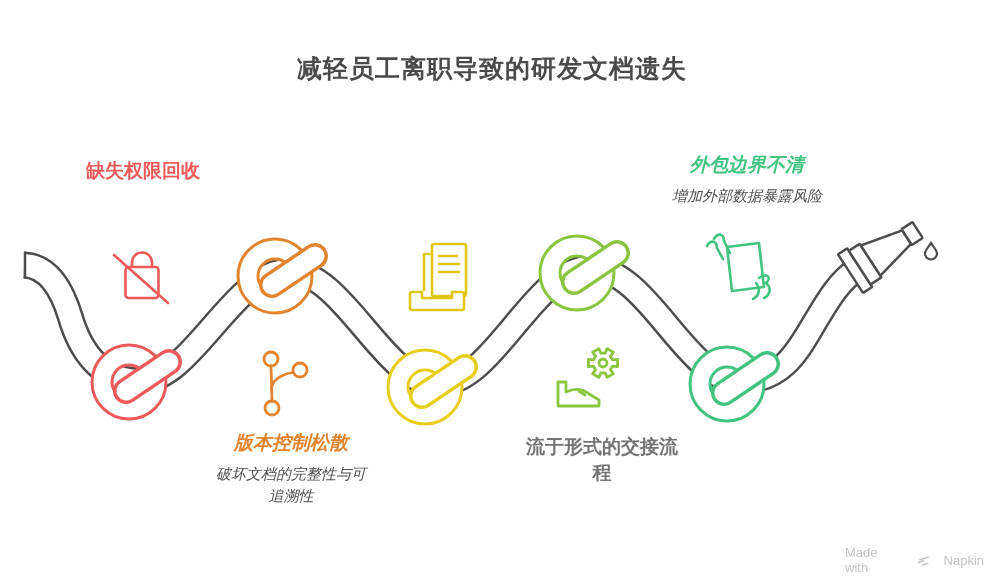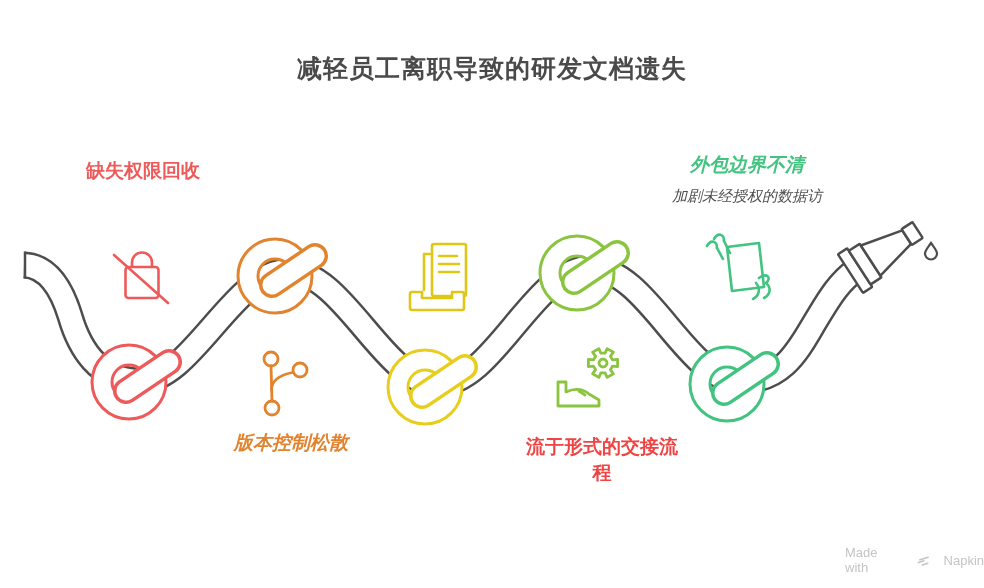--- a/index.html
+++ b/index.html
@@ -5,21 +5,21 @@
   html,body{margin:0;padding:0;background:#ffffff;}
   #canvas{position:relative;width:984px;height:588px;background:#fff;overflow:hidden;
           font-family:"Liberation Sans",sans-serif;}
   #rope-svg{position:absolute;left:0;top:0;z-index:0;}
   .txt{position:absolute;z-index:1;text-align:center;}
   #main-title{left:0;top:52px;width:984px;font-size:25px;font-weight:700;color:#4A4A4A;letter-spacing:1px;}
   .section{position:absolute;z-index:1;width:200px;text-align:center;}
   .sec-title{font-size:19px;font-weight:700;line-height:26px;}
   .sec-desc{font-size:15px;color:#4F4F4F;line-height:22px;margin-top:7px;}
   .line:empty{display:none;}
-  .c0{color:#EE5A5A}.c1{color:#DCC414}.c2{color:#42C380}.c3{color:#E2832D}.c4{color:#ef4444}
+  .c0{color:#EE5A5A}.c1{color:#DCC414}.c2{color:#42C380}.c3{color:#E2832D}.c4{color:#737373}
   #s1{left:43px;top:158px;}
   #s2{left:352px;top:155px;}
   #s3{left:647px;top:152px;font-style:italic;}
   #s4{left:191px;top:430px;font-style:italic;}
   #s5{left:502px;top:434px;}
   #footer{position:absolute;z-index:1;left:845px;top:545px;display:flex;align-items:center;gap:14px;
           color:#C4C4C4;font-size:13px;}
 </style>
 </head>
 <body>
@@ -134,29 +134,33 @@
     </div>
   </div>
 
 
   <div id="s3" class="section">
     <div class="sec-title c2">
       <div class="line">外包边界不清</div>
 
     </div>
     <div class="sec-desc">
-      <div class="line">加剧未经授权的数据访</div>
+      <div class="line">增加外部数据暴露风险</div>
 
     </div>
   </div>
 
   <div id="s4" class="section">
     <div class="sec-title c3">
       <div class="line">版本控制松散</div>
 
+    </div>
+    <div class="sec-desc">
+      <div class="line">破坏文档的完整性与可</div>
+      <div class="line">追溯性</div>
     </div>
   </div>
 
   <div id="s5" class="section">
     <div class="sec-title c4">
       <div class="line">流于形式的交接流</div>
       <div class="line">程</div>
     </div>
   </div>
 

